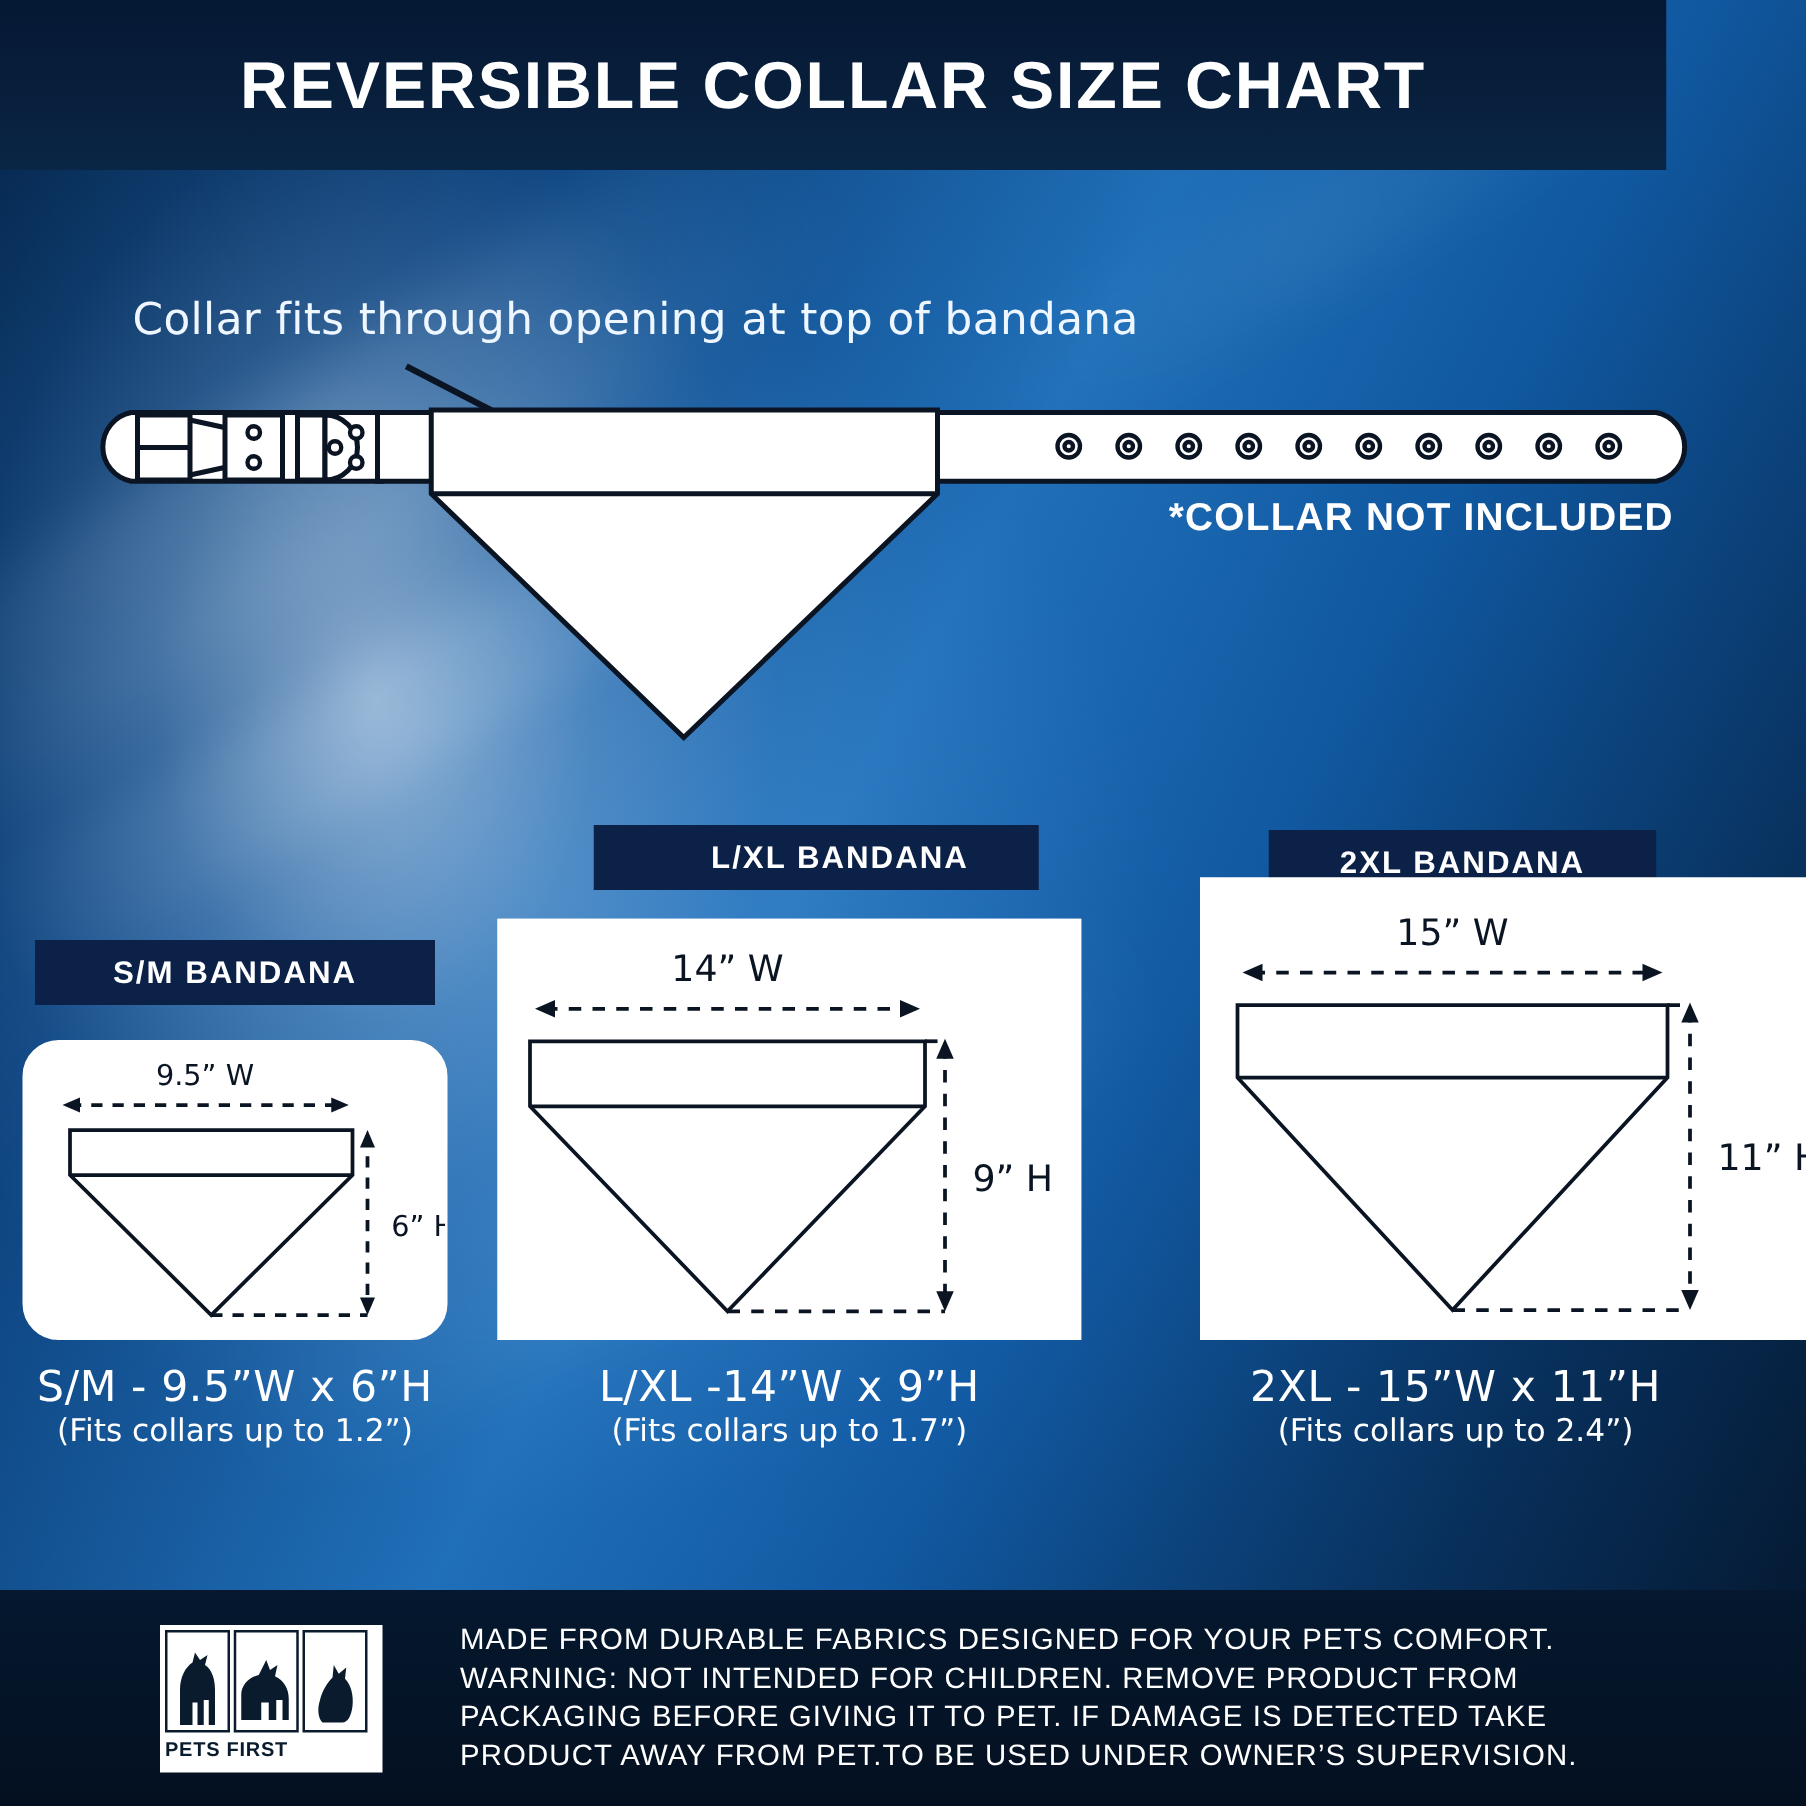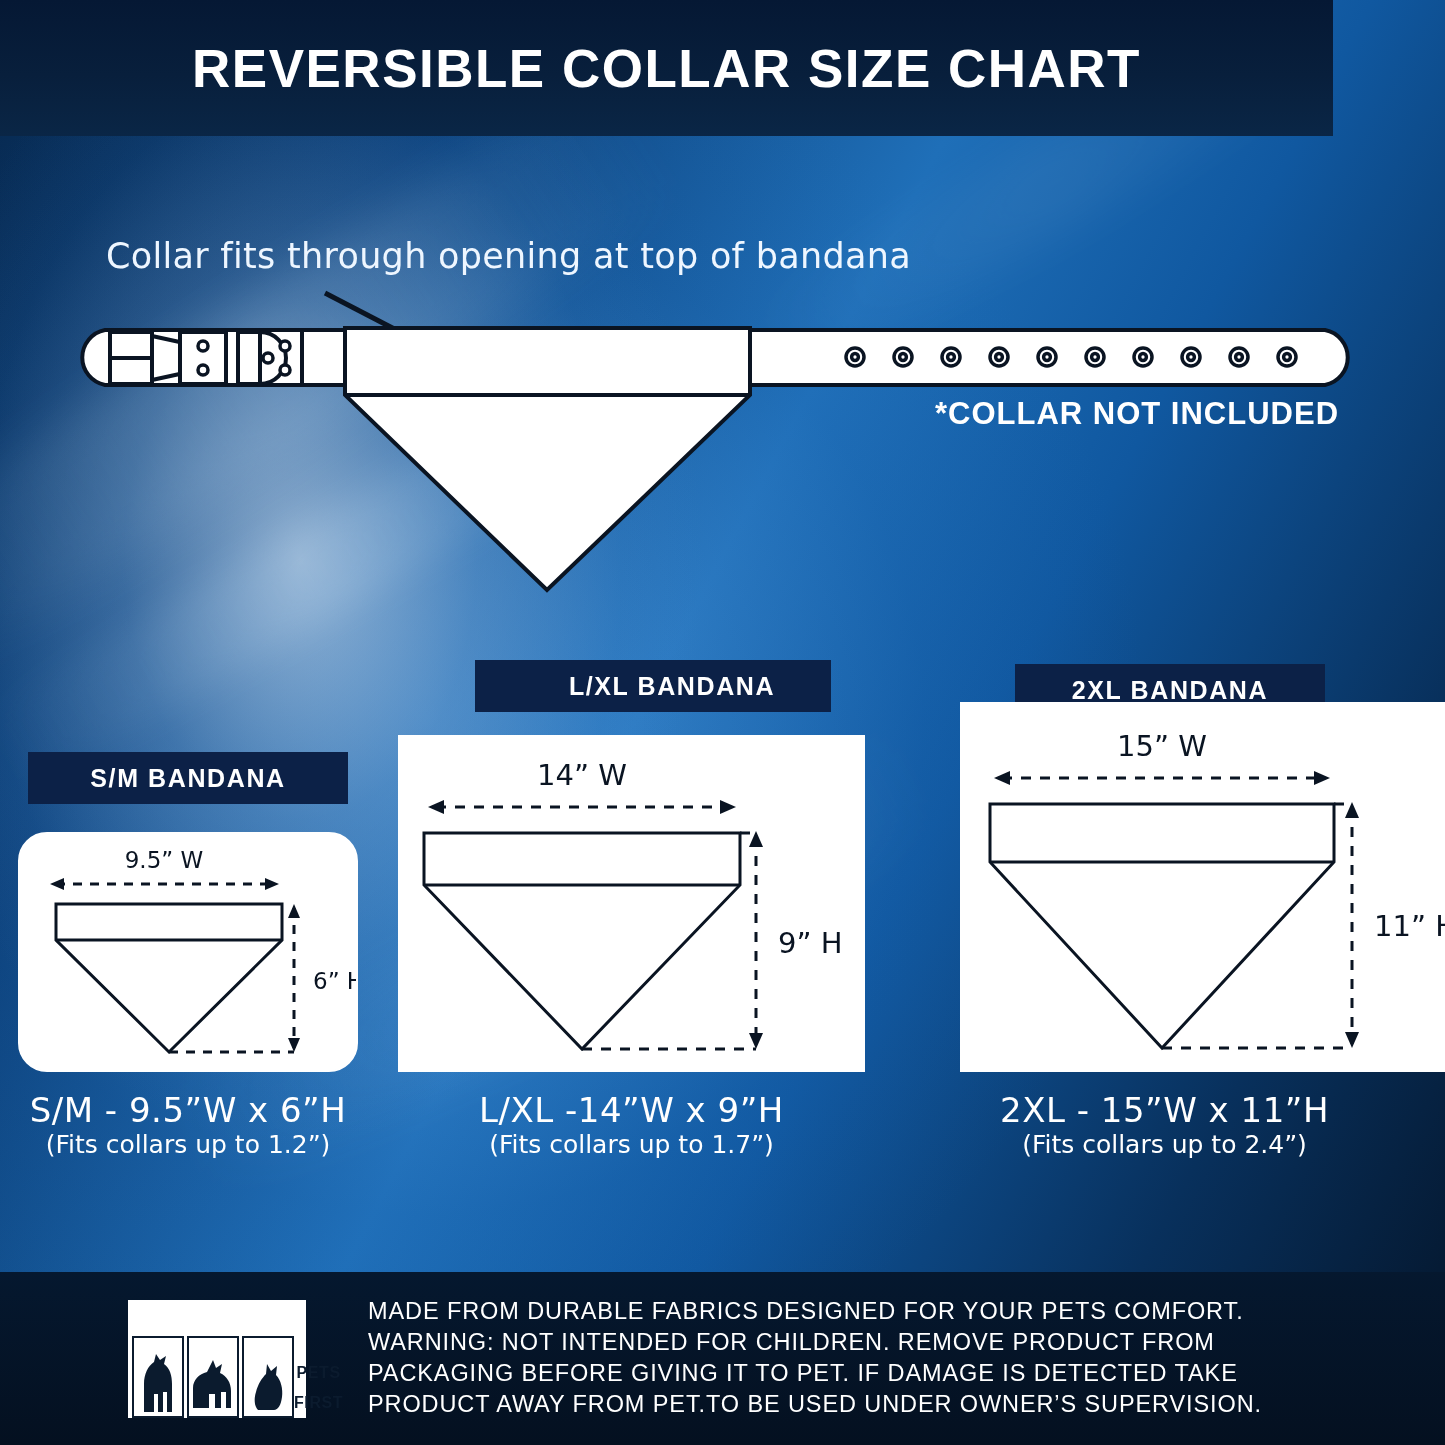--- a/index.html
+++ b/index.html
@@ -125,22 +125,22 @@
     left: 0; top: 1272px;
     width: 1445px; height: 173px;
     background: linear-gradient(to bottom, #05182f 0%, #041020 100%);
   }
   .logo {
     position: absolute;
     left: 128px; top: 1300px;
     width: 178px; height: 118px;
     background: #ffffff;
     display: flex;
-    flex-direction: row;
-    align-items: flex-end;
+    flex-direction: column;
+    align-items: flex-start;
     box-sizing: border-box;
     padding: 4px 4px 0 4px;
   }
   .logo-dogs { display: flex; gap: 3px; height: 82px; }
   .logo-dogs > div {
     flex: 1;
     border: 2px solid #0b1b2e;
     box-sizing: border-box;
     display: flex;
     align-items: flex-end;

